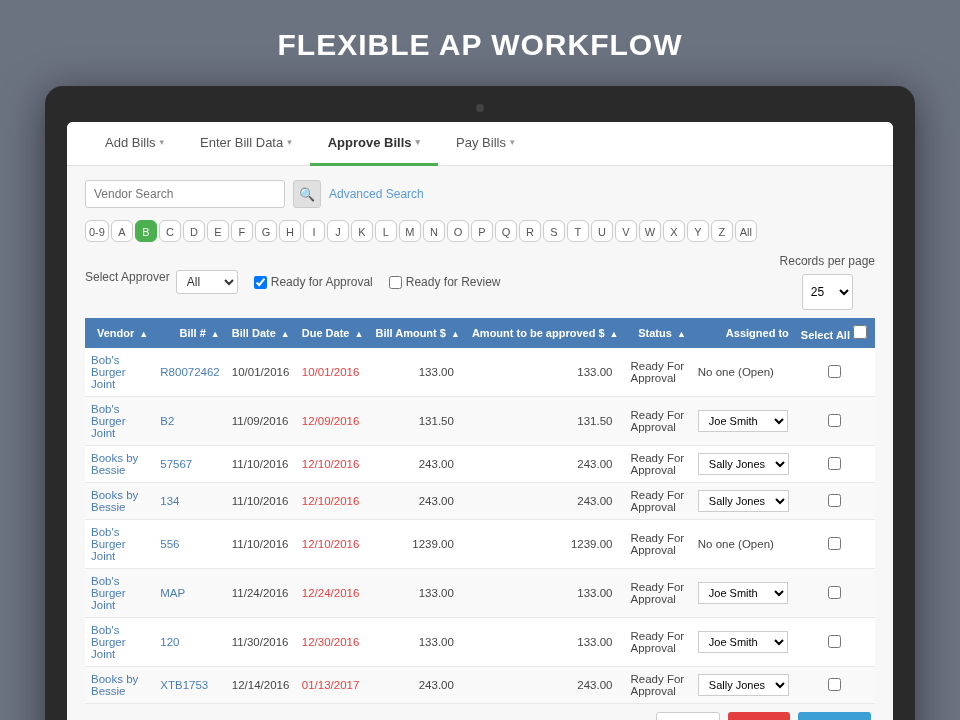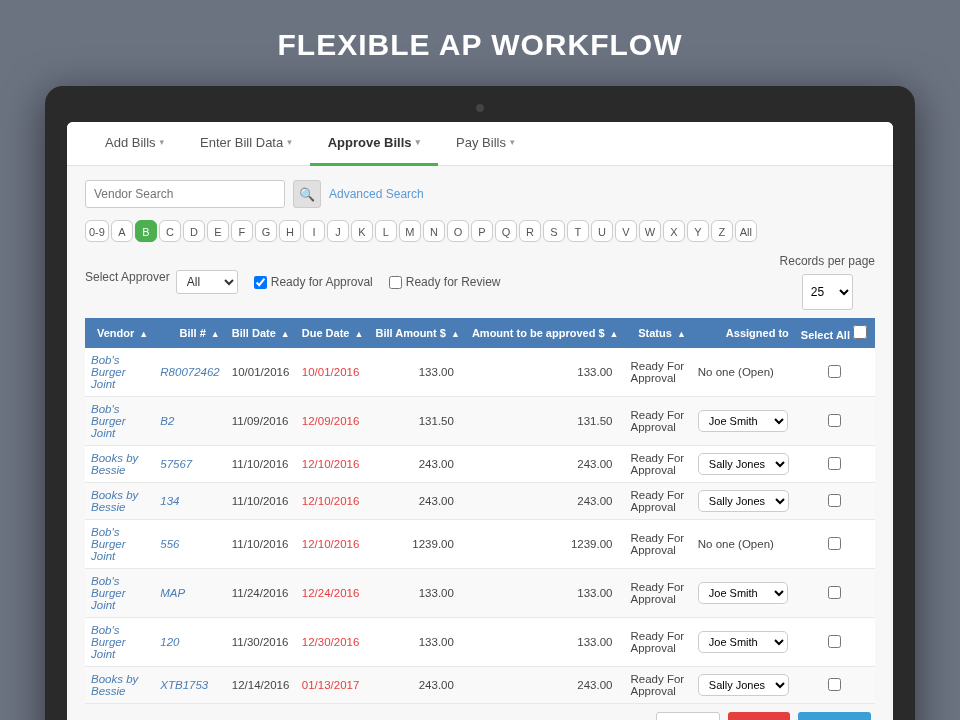--- a/index.html
+++ b/index.html
@@ -267,31 +267,30 @@
     .bills-table tbody td {
       padding: 6px 6px;
       color: #444;
       font-size: 11.5px;
     }
 
     .link-blue {
       color: #4a7db5;
       text-decoration: none;
       cursor: pointer;
-      font-style: italic;
     }
 
     .date-red {
       color: #e53e3e;
     }
 
     .assigned-select {
       height: 22px;
       border: 1px solid #ccc;
-      border-radius: 5px;
+      border-radius: 0;
       font-size: 11px;
       padding: 0 6px;
       background: white;
       min-width: 90px;
     }
 
     .row-checkbox {
       width: 13px;
       height: 13px;
     }

